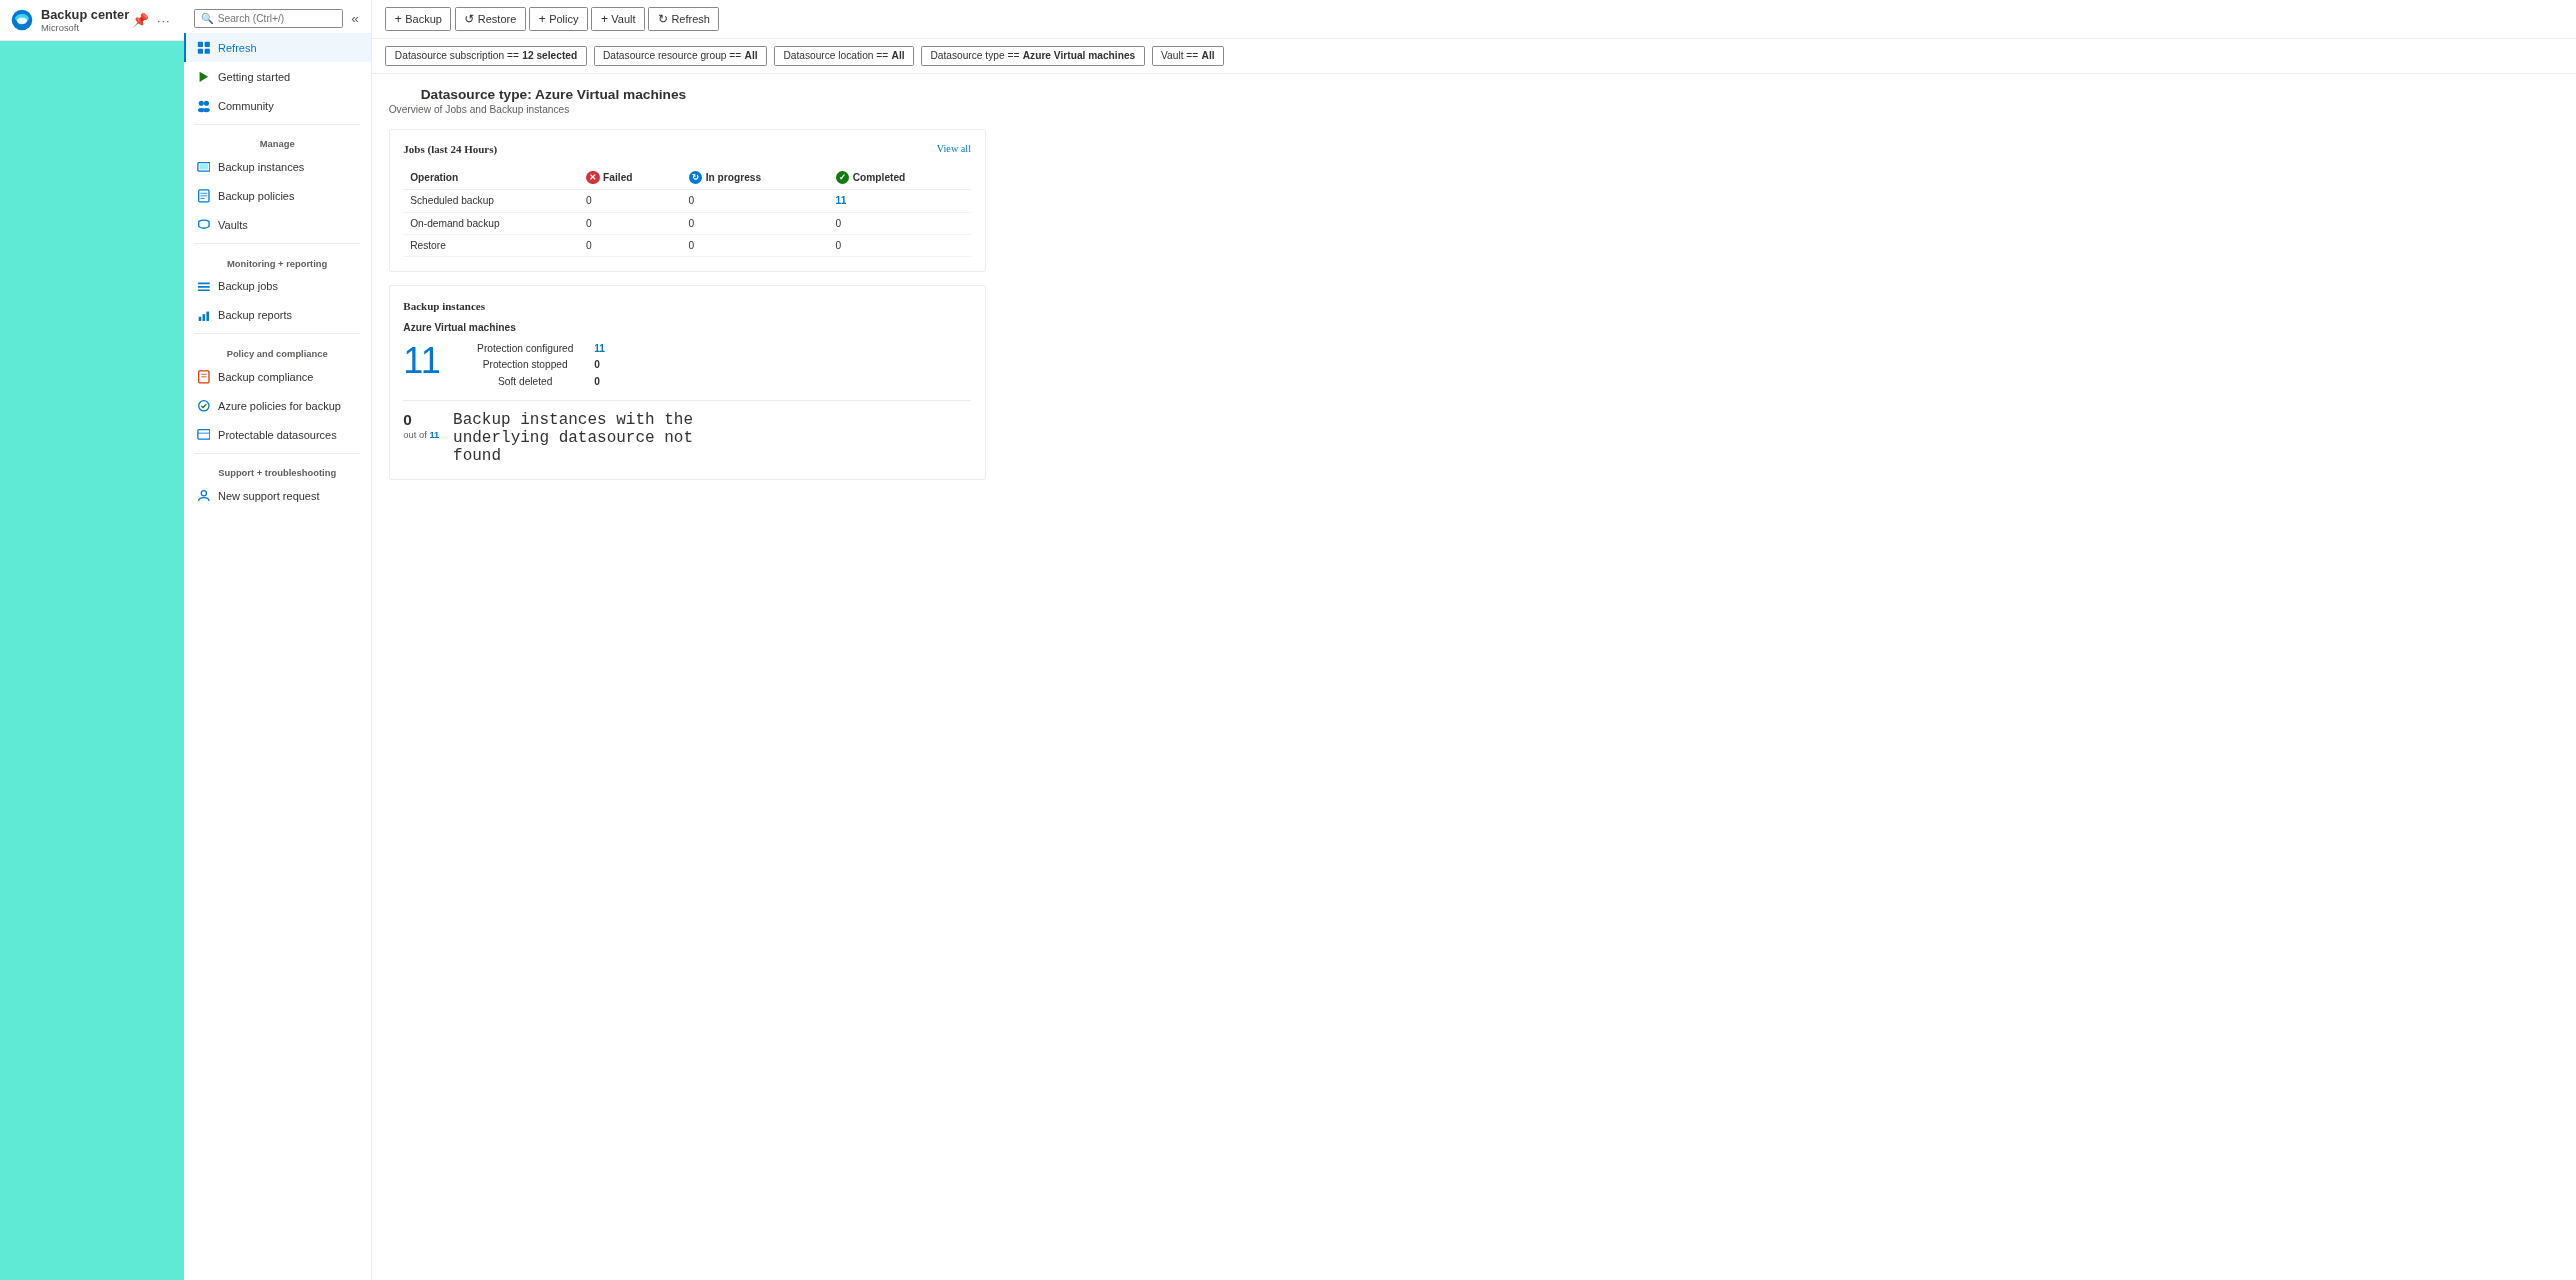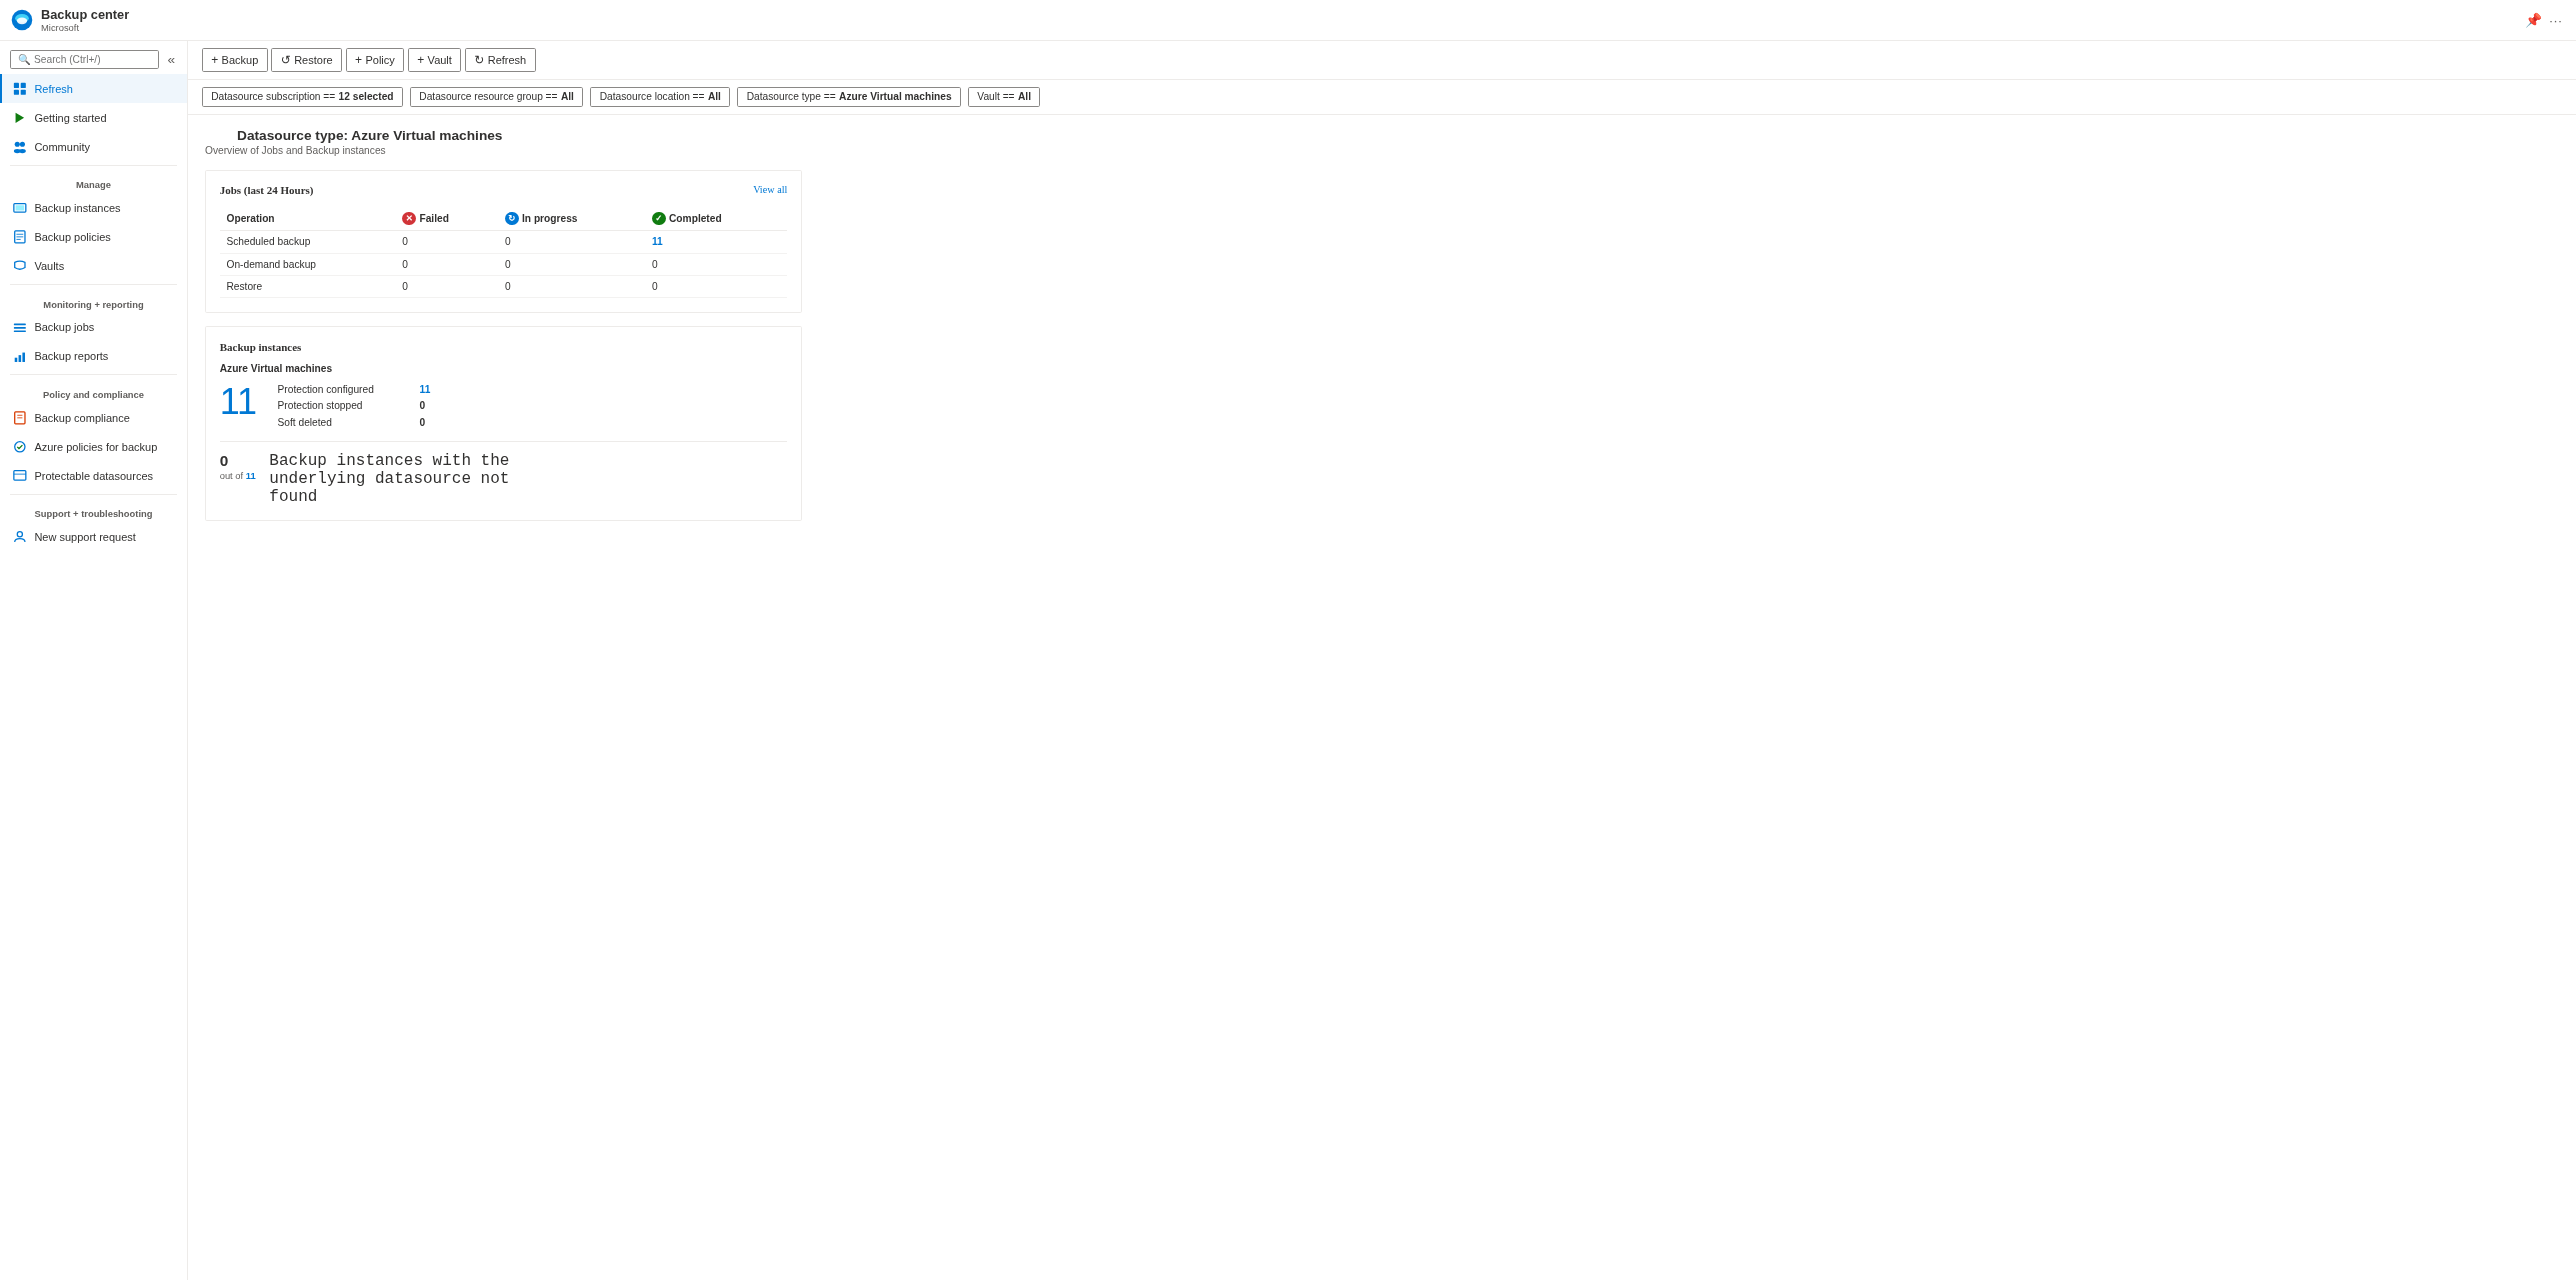--- a/index.html
+++ b/index.html
@@ -1,19 +1,19 @@
 <!DOCTYPE html>
 <html style="font-size:13.7px"><head>
   <meta charset="utf-8">
   <style>
     * { box-sizing: border-box; margin: 0; padding: 0; }
     body { font-family: 'Segoe UI', Arial, sans-serif; font-size: 11px; color: #323130; background: #f3f2f1; }
 
     
-    .app-container { display: flex; flex-direction: column; height: 100vh; background: #5eead4; }
+    .app-container { display: flex; height: 100vh; background: #5eead4; }
     .top-bar { display: flex; align-items: center; padding: 6.8px 10.2px; background: #fff; border-bottom: 0.9px solid #edebe9; height: 41px; }
     .main-layout { display: flex; flex: 1; overflow: hidden; }
     .sidebar { width: 188px; min-width: 188px; background: #fff; border-right: 0.9px solid #edebe9; overflow-y: auto; padding-bottom: 17px; }
     .content { flex: 1; overflow-y: auto; background: #fff; padding: 0; }
 
     
     .app-icon { width: 24px; height: 24px; margin-right: 6.8px; }
     .app-title-group { display: flex; flex-direction: column; margin-right: auto; }
     .app-title { font-size: 12.8px; font-weight: 600; color: #323130; line-height: 1.2; }
     .app-subtitle { font-size: 9.4px; color: #605e5c; }
@@ -63,21 +63,21 @@
     .status-failed { background: #d13438; color: #fff; }
     .status-inprogress { background: #0078d4; color: #fff; }
     .status-completed { background: #107c10; color: #fff; }
     .link-value { color: #0078d4; cursor: pointer; font-weight: 600; }
 
     
     .section-subtitle { font-size: 10.2px; font-weight: 600; color: #323130; margin-bottom: 10.2px; }
     .instances-grid { display: flex; gap: 20.5px; align-items: flex-start; margin-top: 6.8px; }
     .big-number { font-size: 36px; font-weight: 300; color: #0078d4; line-height: 1; }
     .instances-details { display: flex; flex-direction: column; gap: 5.1px; }
-    .detail-row { display: flex; align-items: center; gap: 14px; font-size: 10.2px; }
+    .detail-row { display: flex; align-items: center; gap: 5px; font-size: 10.2px; text-align: center; }
     .detail-label { color: #323130; min-width: 128px; }
     .detail-value { font-weight: 600; color: #0078d4; }
     .detail-value-black { font-weight: 600; color: #323130; }
     .instances-footer { margin-top: 13.7px; padding-top: 10.2px; border-top: 0.9px solid #edebe9; display: flex; gap: 13.7px; align-items: flex-start; }
     .footer-count { display: flex; flex-direction: column; }
     .footer-count .count { font-size: 15.4px; font-weight: 600; color: #323130; }
     .footer-count .out-of { font-size: 9.4px; color: #605e5c; }
     .footer-desc { font-size: 16px; color: #323130; max-width: 256px; font-family: Liberation Mono, monospace; }
   </style>
 </head>

